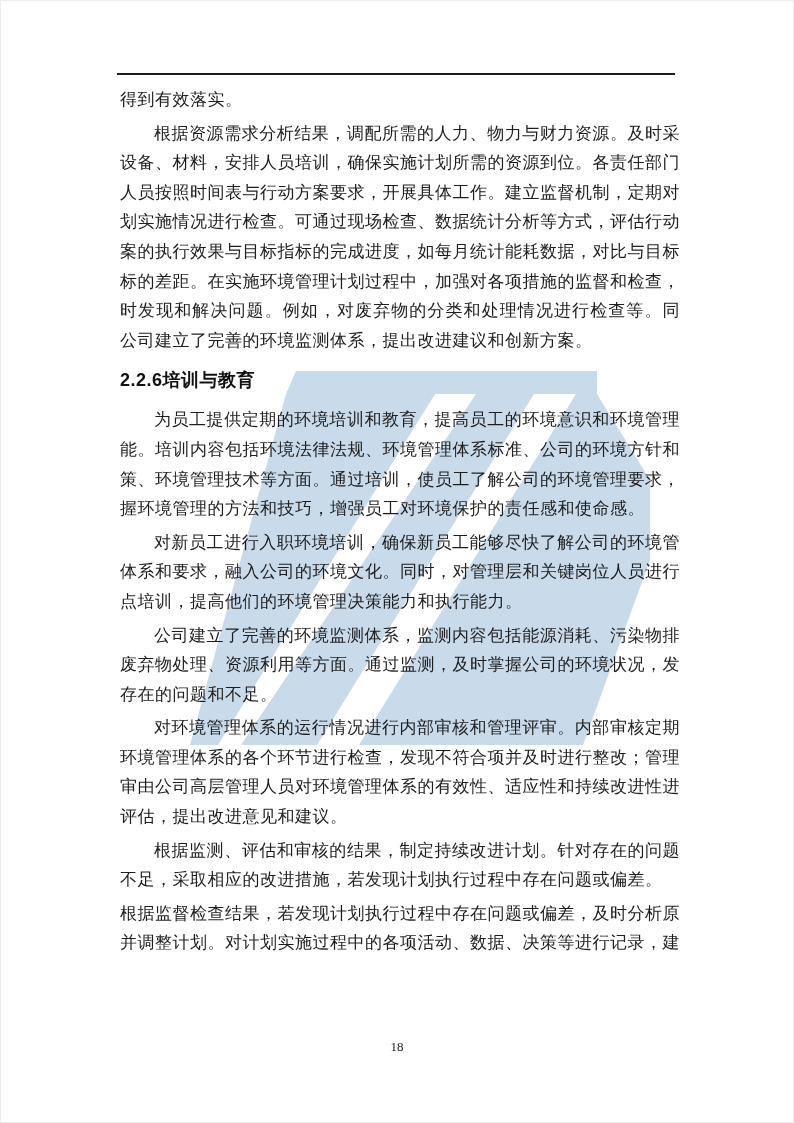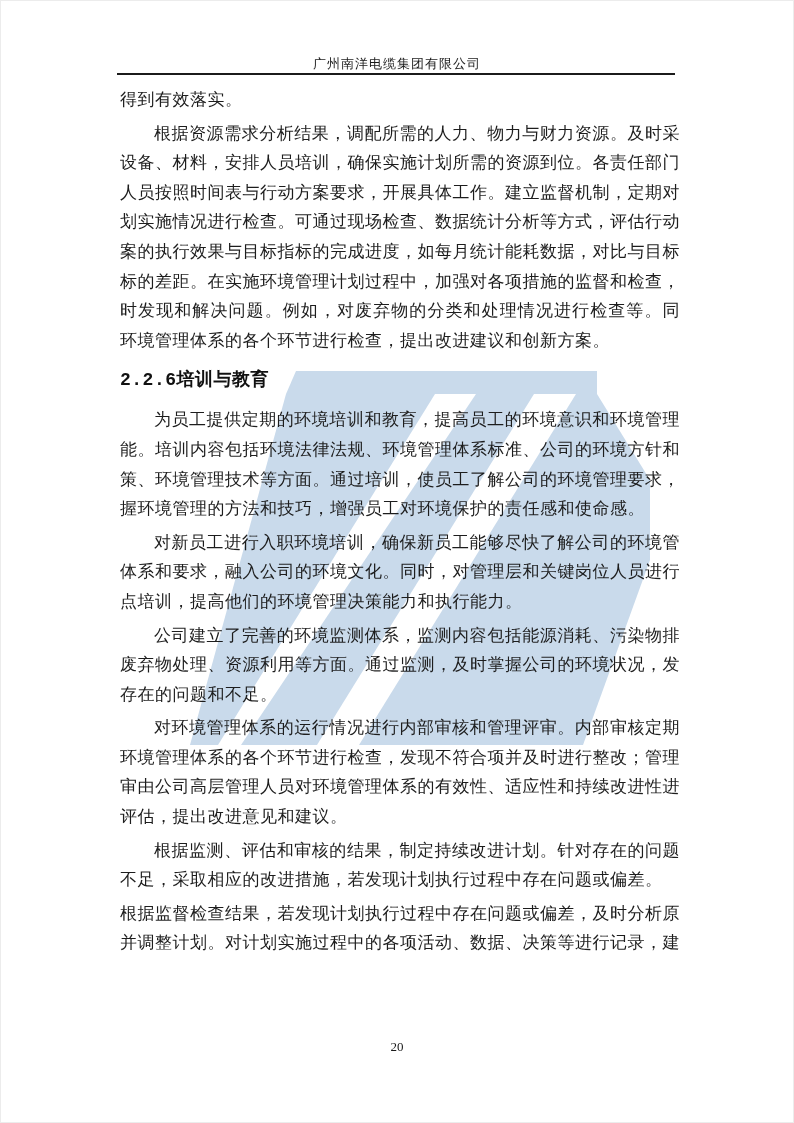--- a/index.html
+++ b/index.html
@@ -33,21 +33,21 @@
     font-size:17px;line-height:29.6px;height:29.6px;overflow:hidden;
     letter-spacing:0.5px;
     text-align:justify;text-align-last:justify;
   }
   .line.last{text-align-last:left;font-family:Liberation Serif, serif;}
   .para{margin-top:4px;}
   .para:first-child{margin-top:0;}
   .para.indent .line:first-child{text-indent:34px;}
   .heading{
     margin-top:12px;margin-bottom:12px;
-    font-family:Liberation Mono, monospace;
+    font-family:Liberation Sans, sans-serif;
     font-weight:bold;font-size:18px;line-height:26px;height:26px;
     letter-spacing:0.5px;color:#111111;text-align:left;
   }
   .pagenum{
     position:absolute;top:1039px;left:0;width:100%;
     text-align:center;font-size:13px;color:#1a1a1a;z-index:2;
   }
 </style>
 </head>
 <body>
@@ -60,37 +60,36 @@
       <polygon points="296,371 597,371 597,394 286,394"></polygon>
 
       <polygon points="286,394 435,394 218,745 190,745"></polygon>
 
       <polygon points="476,394 534,394 317,745 241,745"></polygon>
 
       <polygon points="576,394 597,394 650,480 650,560 583,745 359,745"></polygon>
     </g>
   </svg>
 
-  <div class="company">广州南洋电缆集团有限公司</div>
 
   <div class="rule"></div>
 
   <div class="doc-body">
       <div class="para">
         <div class="line last">得到有效落实。</div>
       </div>
       <div class="para indent">
         <div class="line">根据资源需求分析结果，调配所需的人力、物力与财力资源。及时采购</div>
         <div class="line">设备、材料，安排人员培训，确保实施计划所需的资源到位。各责任部门与</div>
         <div class="line">人员按照时间表与行动方案要求，开展具体工作。建立监督机制，定期对计</div>
         <div class="line">划实施情况进行检查。可通过现场检查、数据统计分析等方式，评估行动方</div>
         <div class="line">案的执行效果与目标指标的完成进度，如每月统计能耗数据，对比与目标指</div>
         <div class="line">标的差距。在实施环境管理计划过程中，加强对各项措施的监督和检查，及</div>
         <div class="line">时发现和解决问题。例如，对废弃物的分类和处理情况进行检查等。同时，</div>
-        <div class="line last">环境管理体系的各个环节进行检查，提出改进建议和创新方案。</div>
+        <div class="line last">公司建立了完善的环境监测体系，提出改进建议和创新方案。</div>
       </div>
       <div class="heading">2.2.6培训与教育</div>
       <div class="para indent">
         <div class="line">为员工提供定期的环境培训和教育，提高员工的环境意识和环境管理技</div>
         <div class="line">能。培训内容包括环境法律法规、环境管理体系标准、公司的环境方针和政</div>
         <div class="line">策、环境管理技术等方面。通过培训，使员工了解公司的环境管理要求，掌</div>
         <div class="line last">握环境管理的方法和技巧，增强员工对环境保护的责任感和使命感。</div>
       </div>
       <div class="para indent">
         <div class="line">对新员工进行入职环境培训，确保新员工能够尽快了解公司的环境管理</div>
@@ -111,15 +110,15 @@
       <div class="para indent">
         <div class="line">根据监测、评估和审核的结果，制定持续改进计划。针对存在的问题和</div>
         <div class="line last">不足，采取相应的改进措施，若发现计划执行过程中存在问题或偏差。</div>
       </div>
       <div class="para">
         <div class="line">根据监督检查结果，若发现计划执行过程中存在问题或偏差，及时分析原因</div>
         <div class="line last">并调整计划。对计划实施过程中的各项活动、数据、决策等进行记录，建立</div>
       </div>
     </div>
 
-  <div class="pagenum">20</div>
+  <div class="pagenum">18</div>
 
 </div>
 
 </body></html>

